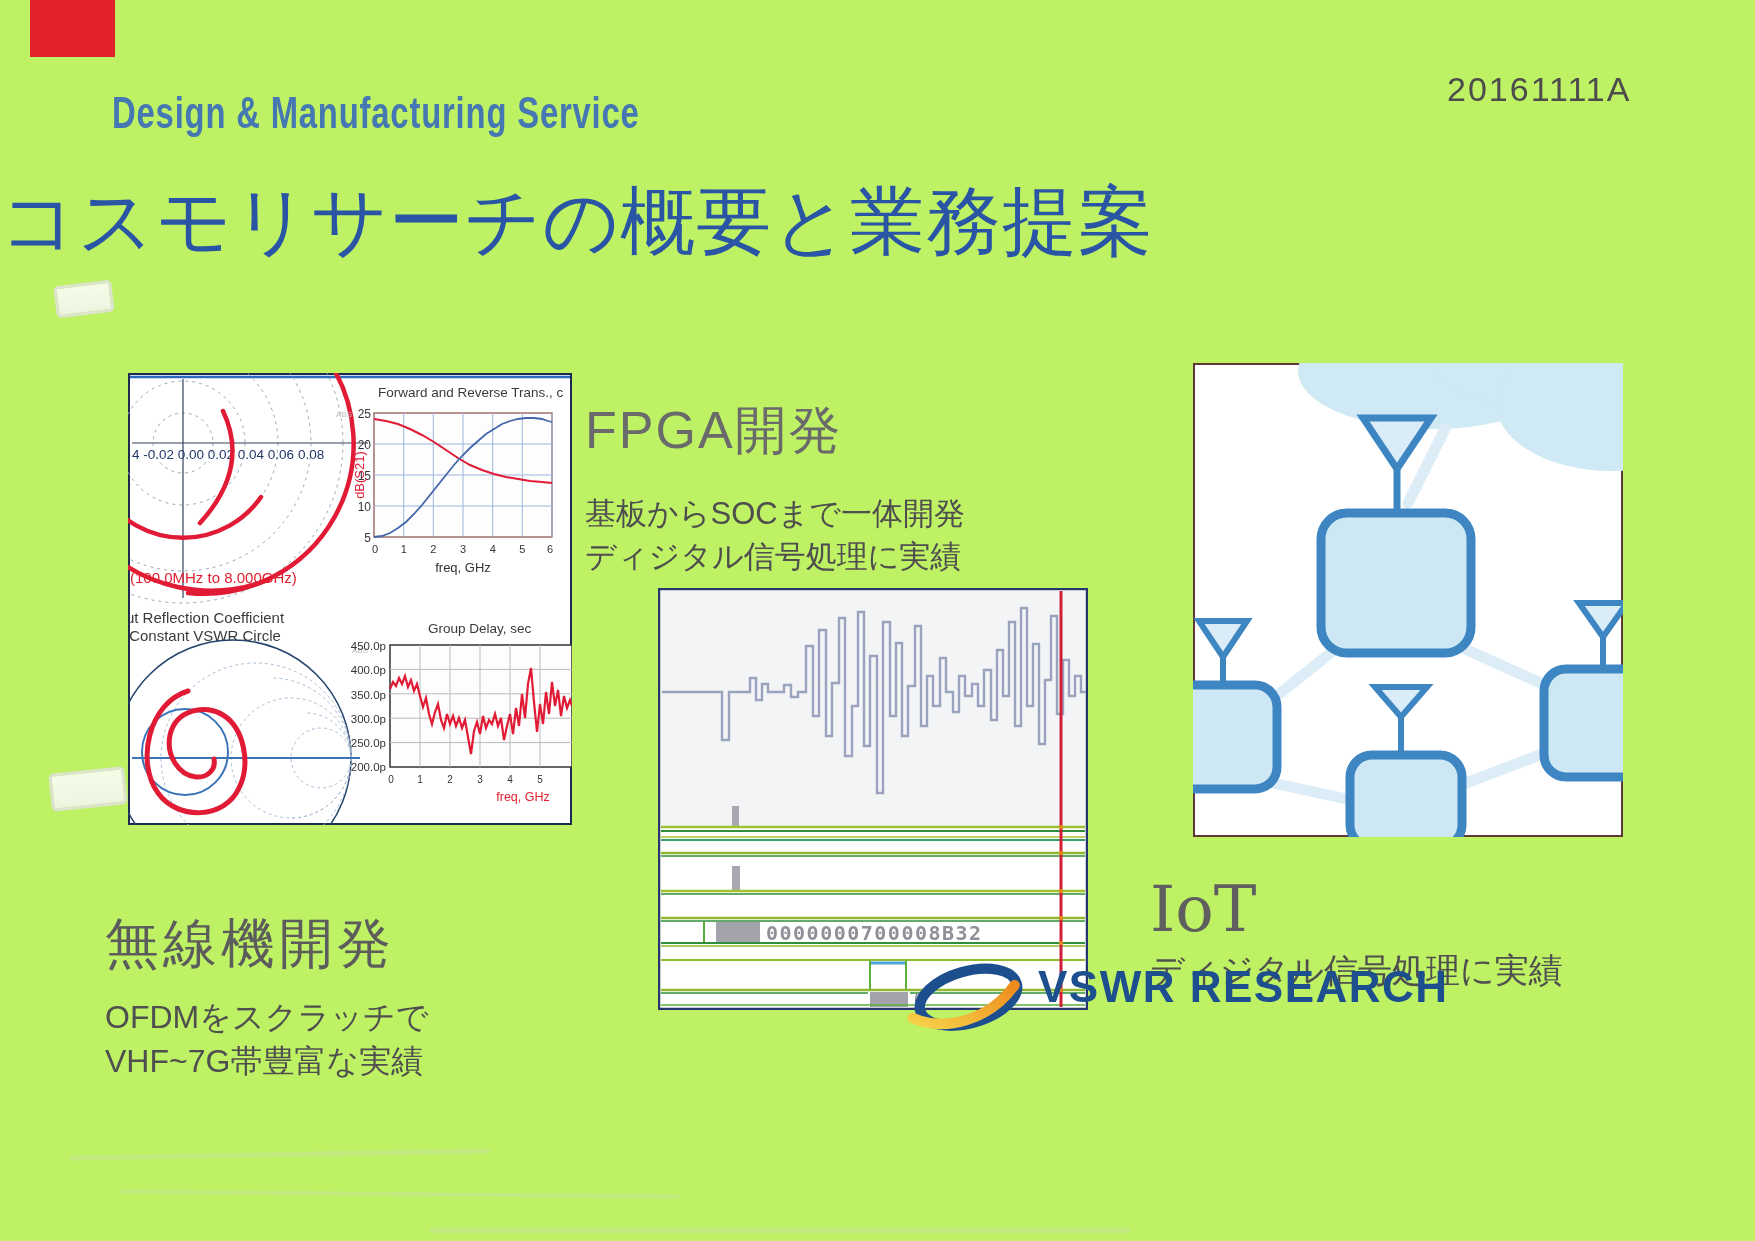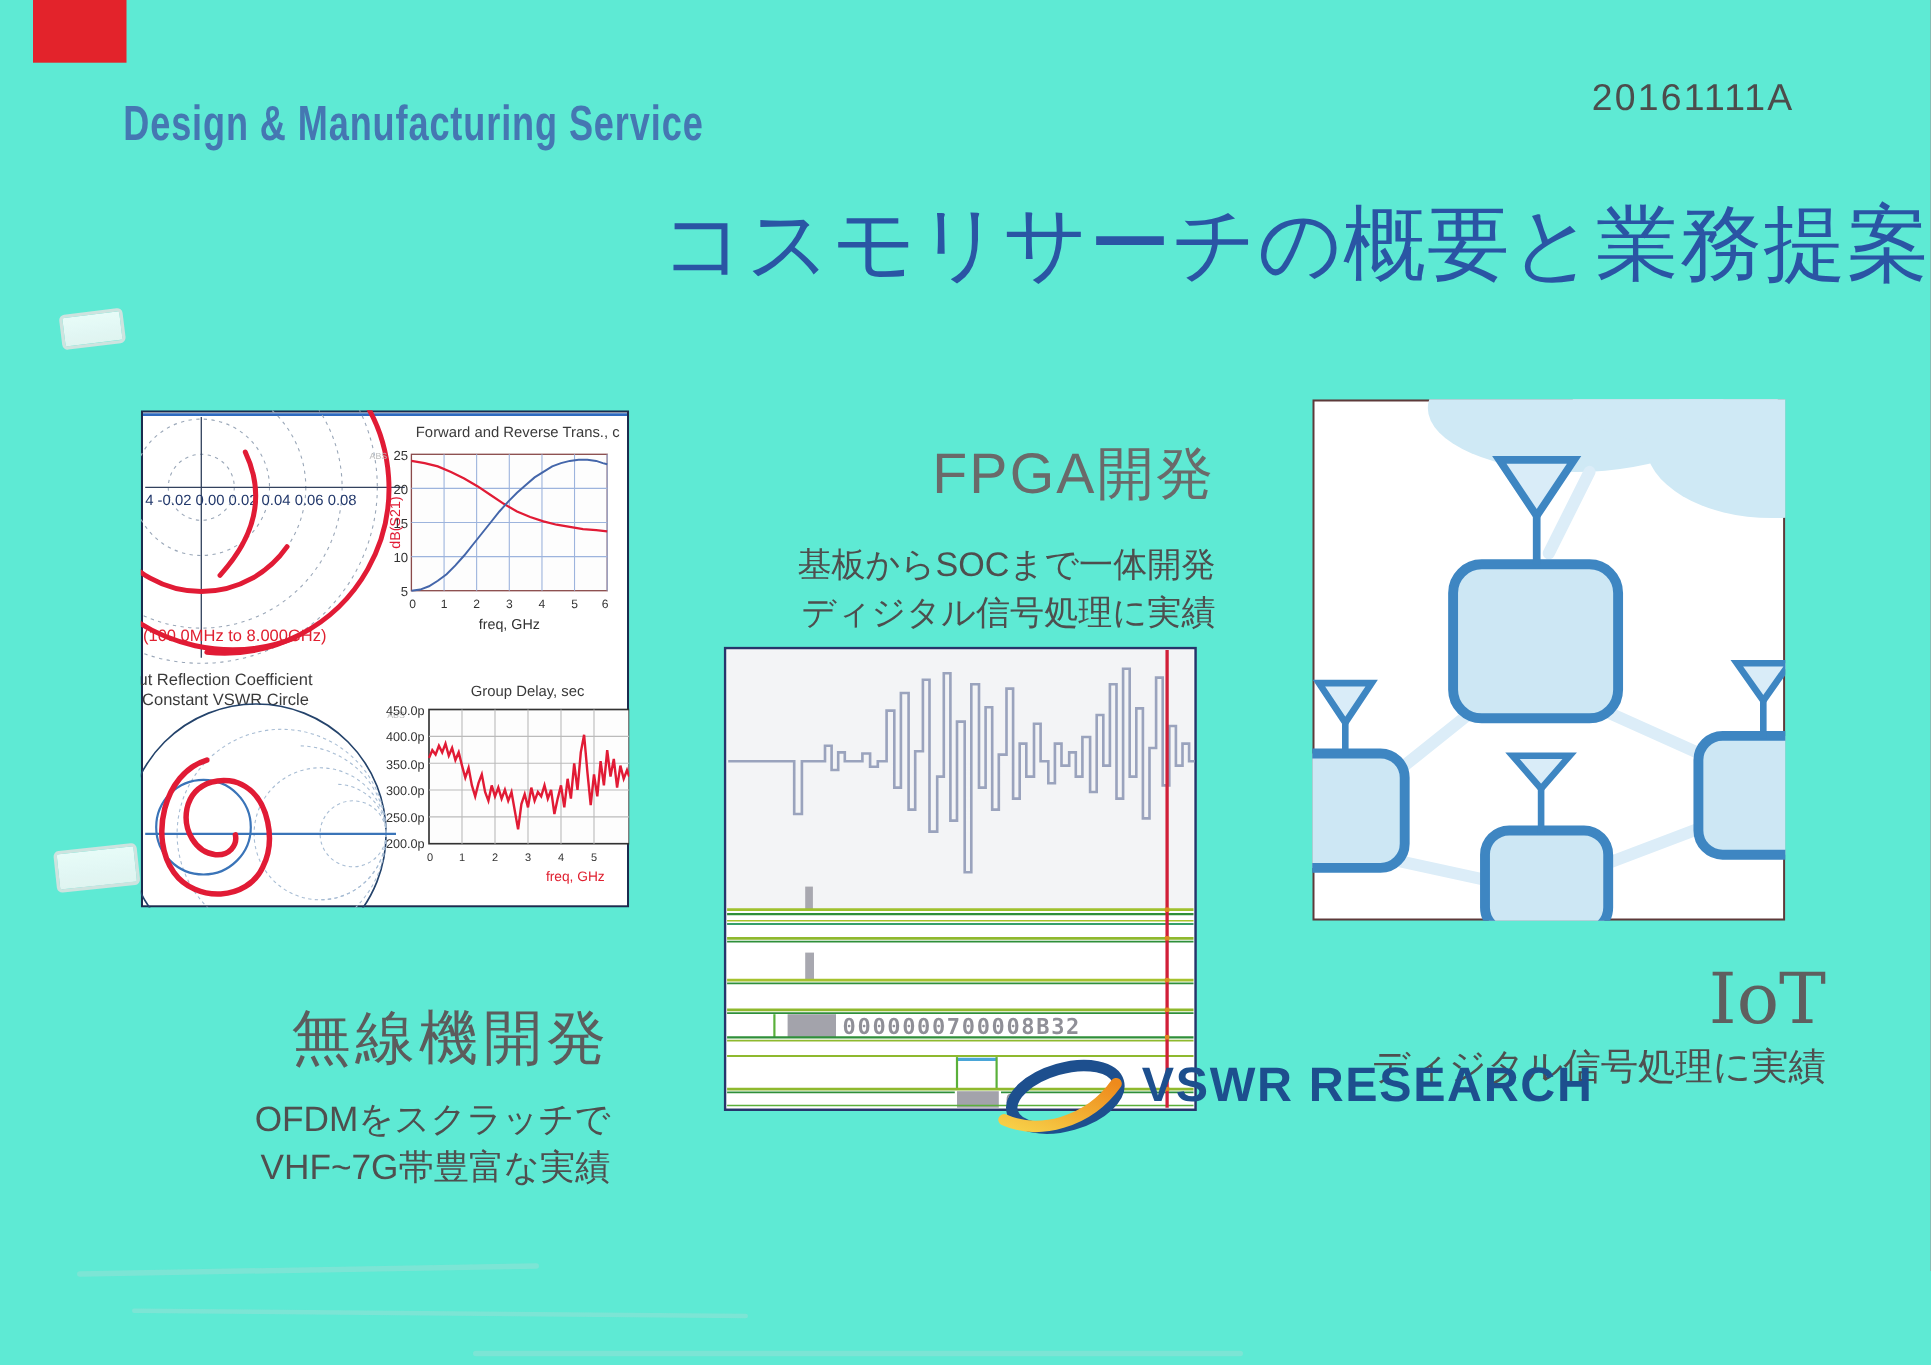--- a/index.html
+++ b/index.html
@@ -1,19 +1,19 @@
 <!DOCTYPE html>
 <html><head>
 <meta charset="utf-8">
 <style>
   html,body{margin:0;padding:0;background:#9a9a9a;}
-  #slide{position:relative;width:1755px;height:1241px;background:#5eead4;overflow:hidden;
+  #slide{position:relative;width:1755px;height:1241px;background:#bef264;overflow:hidden;
          font-family:"Liberation Sans", sans-serif;}
   .abs{position:absolute;}
-  .ctr{text-align:right;}
+  .ctr{text-align:left;}
   
   #red-tab{left:30px;top:0;width:85px;height:57px;background:#e3232b;}
   #svc-header{left:112px;top:88px;font-size:40px;font-weight:bold;color:#4577b2;
       letter-spacing:1px;transform:scaleX(.82) scaleY(1.12);transform-origin:left top;white-space:nowrap;}
   #date-code{left:1447px;top:70px;font-size:34px;color:#4c4c4c;letter-spacing:2px;}
   #main-title{left:0;top:172px;width:1755px;font-size:75px;color:#2a55a4;letter-spacing:1px;
       font-weight:500;white-space:nowrap;}
   #fpga-block{left:585px;top:396px;width:520px;}
   #fpga-heading{font-size:52px;color:#6a6a6a;letter-spacing:2px;}
   .sub-gray{font-size:31px;color:#4e4e4e;line-height:43px;white-space:nowrap;}

